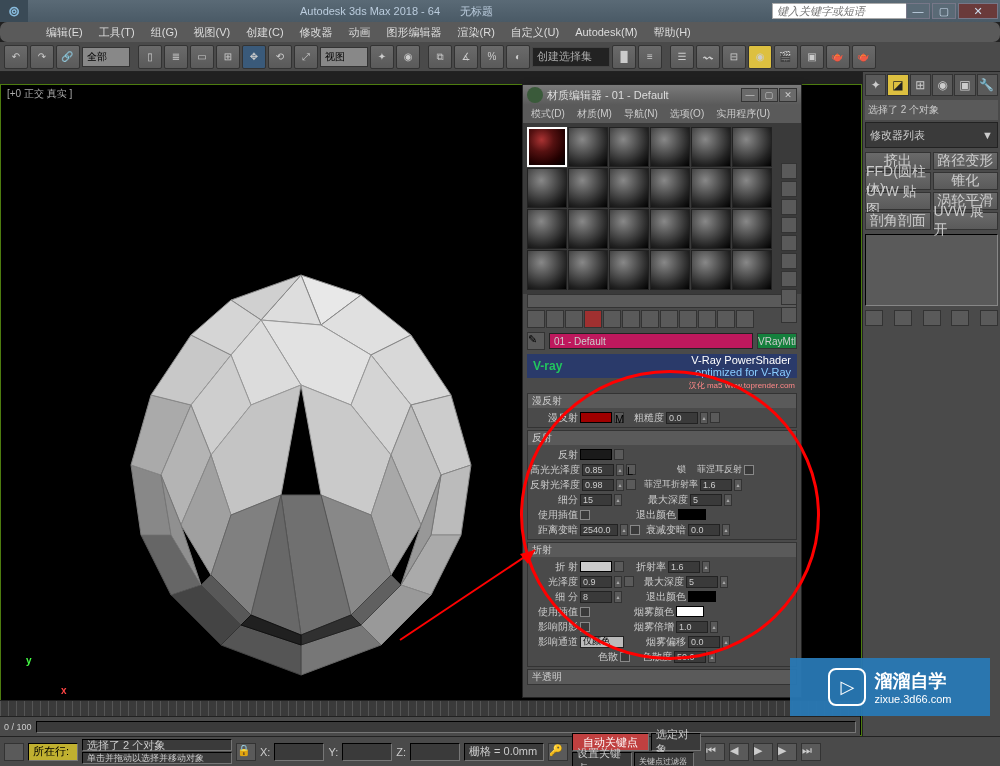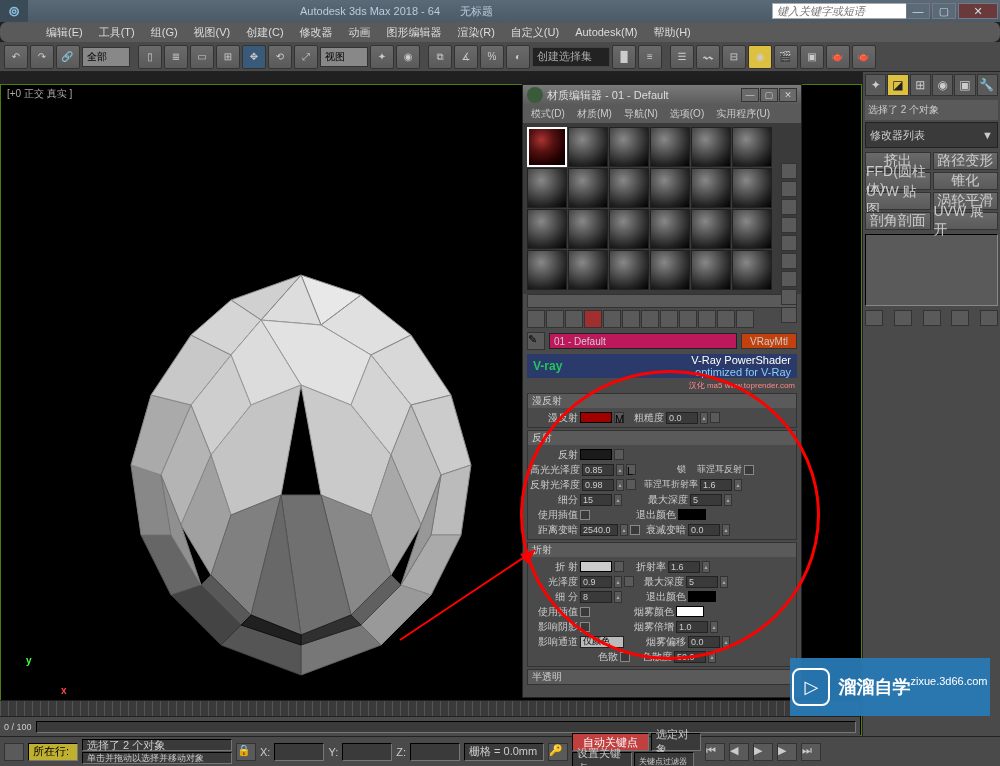--- a/index.html
+++ b/index.html
@@ -61,21 +61,21 @@
 .mat-sample.selected { border: 2px solid #fff; background: radial-gradient(circle at 35% 30%, #a33 0%, #511 35%, #200 70%, #000 100%); }
 .mat-side { position: absolute; right: 2px; top: 40px; width: 18px; display: flex; flex-direction: column; gap: 2px; }
 .mat-sbtn { width: 16px; height: 16px; background: #5a5a5a; border: 1px solid #333; }
 
 .mat-scroll { height: 14px; background: #5a5a5a; border: 1px solid #333; margin: 0 4px; }
 .mat-tools { display: flex; gap: 1px; padding: 2px 4px; flex-wrap: wrap; }
 .mat-tbtn { width: 18px; height: 18px; background: #5a5a5a; border: 1px solid #333; }
 
 .mat-name { display: flex; padding: 2px 4px; gap: 4px; align-items: center; }
 .mat-name input { flex: 1; height: 16px; background: #be185d; border: 1px solid #222; color: #ccc; padding: 0 4px; font-size: 10px; }
-.mat-type { width: 56px; height: 16px; background: #c2410c; border: 1px solid #333; color: #ccc; display: flex; align-items: center; justify-content: center; font-size: 10px; }
+.mat-type { width: 40px; height: 16px; background: #15803d; border: 1px solid #333; color: #ccc; display: flex; align-items: center; justify-content: center; font-size: 10px; }
 
 .vray-banner { margin: 2px 4px; height: 24px; background: #2a3a6a; display: flex; align-items: center; padding: 0 6px; color: #fff; font-size: 10px; }
 .vray-banner .vlogo { font-weight: bold; color: #22c55e; font-size: 12px; }
 
 .rollout { margin: 2px 4px; border: 1px solid #333; }
 .rollout-hdr { height: 14px; background: #5a5a5a; color: #ccc; font-size: 10px; padding: 0 4px; display: flex; align-items: center; }
 .rollout-body { background: #4a4a4a; padding: 2px; }
 .param-row { display: flex; align-items: center; height: 15px; gap: 2px; }
 .param-lbl { color: #ccc; font-size: 10px; text-align: right; min-width: 48px; }
 .param-swatch { width: 32px; height: 11px; border: 1px solid #000; }
@@ -94,21 +94,21 @@
 .timetrack { position: absolute; bottom: 50px; left: 0; right: 140px; height: 16px; background: #3a3a3a; border-top: 1px solid #222; }
 .timetrack .ticks { height: 100%; background: repeating-linear-gradient(to right, #555 0, #555 1px, transparent 1px, transparent 8px); }
 
 .statusbar { position: absolute; bottom: 0; left: 0; right: 0; height: 30px; background: #4a4a4a; border-top: 1px solid #222; display: flex; align-items: center; gap: 4px; padding: 0 4px; color: #ccc; font-size: 10px; }
 .status-cell { height: 18px; background: #3a3a3a; border: 1px inset #222; padding: 0 4px; display: flex; align-items: center; }
 .status-btn { width: 20px; height: 18px; background: #5a5a5a; border: 1px solid #333; }
 .auto-key { background: #c04040; padding: 2px 10px; color: #fff; }
 
 .watermark { position: absolute; right: 10px; bottom: 50px; width: 200px; height: 58px; background: rgba(40,120,180,0.95); display: flex; align-items: center; justify-content: center; gap: 8px; color: #fff; z-index: 100; }
 .watermark .wicon { width: 38px; height: 38px; border: 2px solid #fff; border-radius: 8px; display: flex; align-items: center; justify-content: center; font-size: 18px; }
-.watermark .wtext { display: flex; flex-direction: row; }
+.watermark .wtext { display: flex; flex-direction: column; }
 .watermark .wt1 { font-size: 18px; font-weight: bold; }
 .watermark .wt2 { font-size: 11px; }
 </style>
 </head>
 <body>
 
 <div class="titlebar">
   <div class="logo">⊚</div>
   <span class="ttext">Autodesk 3ds Max 2018 - 64</span>
   <span class="ttext2">无标题</span>

